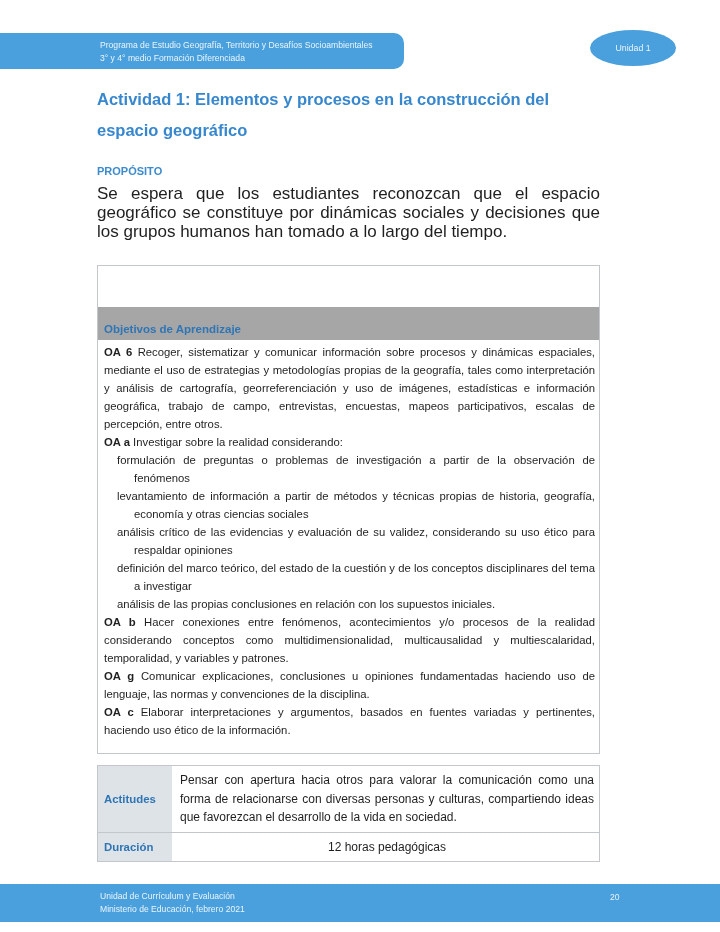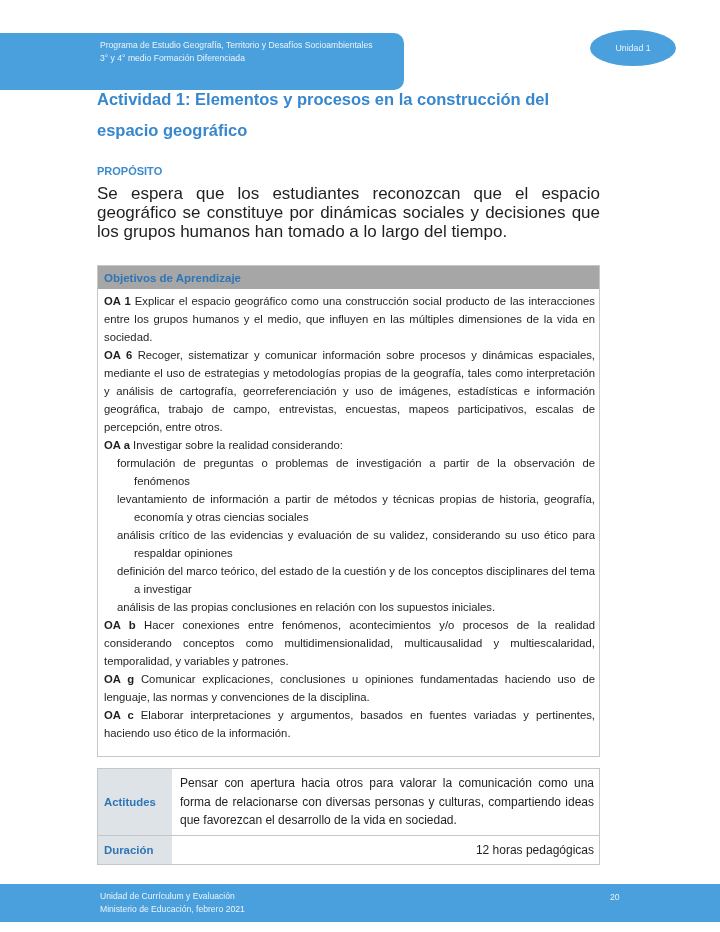--- a/index.html
+++ b/index.html
@@ -12,21 +12,21 @@
     --border_gray:#C3C7CB;
     --text_dark:#1F1F1F;
   }
   html,body{margin:0;padding:0;background:#fff;}
   .page{
     position:relative;width:720px;height:932px;background:#fff;overflow:hidden;
     font-family:"Liberation Sans",sans-serif;color:var(--text_dark);
   }
   
   .banner{
-    position:absolute;top:33px;left:0;width:404px;height:57px;
+    position:absolute;top:33px;left:0;width:404px;height:36px;
     background:var(--banner_blue);border-radius:0 10px 10px 0;
     padding:6px 0 0 100px;box-sizing:border-box;
     color:#EAF4FC;font-size:8.6px;line-height:13px;
   }
   .unit-badge{
     position:absolute;top:30px;left:590px;width:86px;height:36px;
     background:var(--banner_blue);border-radius:50%;
     display:flex;align-items:center;justify-content:center;
     color:#EAF4FC;font-size:8.8px;
   }
@@ -40,41 +40,41 @@
     margin:18px 0 0 0;color:var(--proposito_blue);
     font-size:11px;font-weight:bold;line-height:14px;
   }
   .proposito-body{
     margin:6px 0 0 0;font-size:17px;line-height:19px;text-align:justify;
   }
   
   .oa-table{margin-top:24px;border:1px solid var(--border_gray);}
   .oa-header{
     background:var(--header_bar_gray);color:var(--heading_blue);
-    font-size:11.5px;font-weight:bold;padding:6px 6px 5px 6px;
+    font-size:11.5px;font-weight:bold;padding:16px 6px 5px 6px;margin-top:41px;
   }
   .oa-body{padding:3px 4px 14px 6px;}
   .oa-body p{margin:0;font-size:11.3px;line-height:18px;text-align:justify;}
   .oa-body p b{font-weight:bold;}
   .oa-sub{padding-left:30px;text-indent:-17px;}
   
   .detail-table{margin-top:11px;border:1px solid var(--border_gray);}
   .detail-row{display:flex;border-bottom:1px solid var(--border_gray);}
   .detail-row:last-child{border-bottom:none;}
   .detail-label{
     flex:0 0 74px;background:var(--label_cell_bg);
     color:var(--heading_blue);font-size:11.4px;font-weight:bold;
     padding:6px 4px 6px 6px;box-sizing:border-box;
     display:flex;align-items:center;
   }
   .detail-value{
     flex:1;background:#fff;font-size:12px;line-height:18.5px;
     padding:5px 5px 5px 8px;text-align:justify;
   }
-  .detail-row.duracion .detail-value{text-align:right;}
+  .detail-row.duracion .detail-value{text-align:center;}
   
   .footer{
     position:absolute;top:884px;left:0;width:720px;height:38px;
     background:var(--banner_blue);box-sizing:border-box;
     color:#EAF4FC;font-size:8.6px;line-height:13px;
   }
   .footer-text{position:absolute;left:100px;top:6px;}
   .page-number{position:absolute;left:610px;top:7px;}
 </style>
 </head>
@@ -92,21 +92,20 @@
   <div class="content">
 
     <h1 class="title">Actividad 1: Elementos y procesos en la construcción del espacio geográfico</h1>
 
     <h2 class="proposito-heading">PROPÓSITO</h2>
     <p class="proposito-body">Se espera que los estudiantes reconozcan que el espacio geográfico se constituye por dinámicas sociales y decisiones que los grupos humanos han tomado a lo largo del tiempo.</p>
 
     <section class="oa-table">
       <div class="oa-header">Objetivos de Aprendizaje</div>
       <div class="oa-body">
-        <p><b>OA 1</b> <span>Explicar el espacio geográfico como una construcción social producto de las interacciones entre los grupos humanos y el medio, que influyen en las múltiples dimensiones de la vida en sociedad.</span></p>
         <p><b>OA 6</b> <span>Recoger, sistematizar y comunicar información sobre procesos y dinámicas espaciales, mediante el uso de estrategias y metodologías propias de la geografía, tales como interpretación y análisis de cartografía, georreferenciación y uso de imágenes, estadísticas e información geográfica, trabajo de campo, entrevistas, encuestas, mapeos participativos, escalas de percepción, entre otros.</span></p>
         <p><b>OA a</b> <span>Investigar sobre la realidad considerando:</span></p>
         <p class="oa-sub">formulación de preguntas o problemas de investigación a partir de la observación de fenómenos</p>
         <p class="oa-sub">levantamiento de información a partir de métodos y técnicas propias de historia, geografía, economía y otras ciencias sociales</p>
         <p class="oa-sub">análisis crítico de las evidencias y evaluación de su validez, considerando su uso ético para respaldar opiniones</p>
         <p class="oa-sub">definición del marco teórico, del estado de la cuestión y de los conceptos disciplinares del tema a investigar</p>
         <p class="oa-sub">análisis de las propias conclusiones en relación con los supuestos iniciales.</p>
         <p><b>OA b</b> <span>Hacer conexiones entre fenómenos, acontecimientos y/o procesos de la realidad considerando conceptos como multidimensionalidad, multicausalidad y multiescalaridad, temporalidad, y variables y patrones.</span></p>
         <p><b>OA g</b> <span>Comunicar explicaciones, conclusiones u opiniones fundamentadas haciendo uso de lenguaje, las normas y convenciones de la disciplina.</span></p>
         <p><b>OA c</b> <span>Elaborar interpretaciones y argumentos, basados en fuentes variadas y pertinentes, haciendo uso ético de la información.</span></p>

